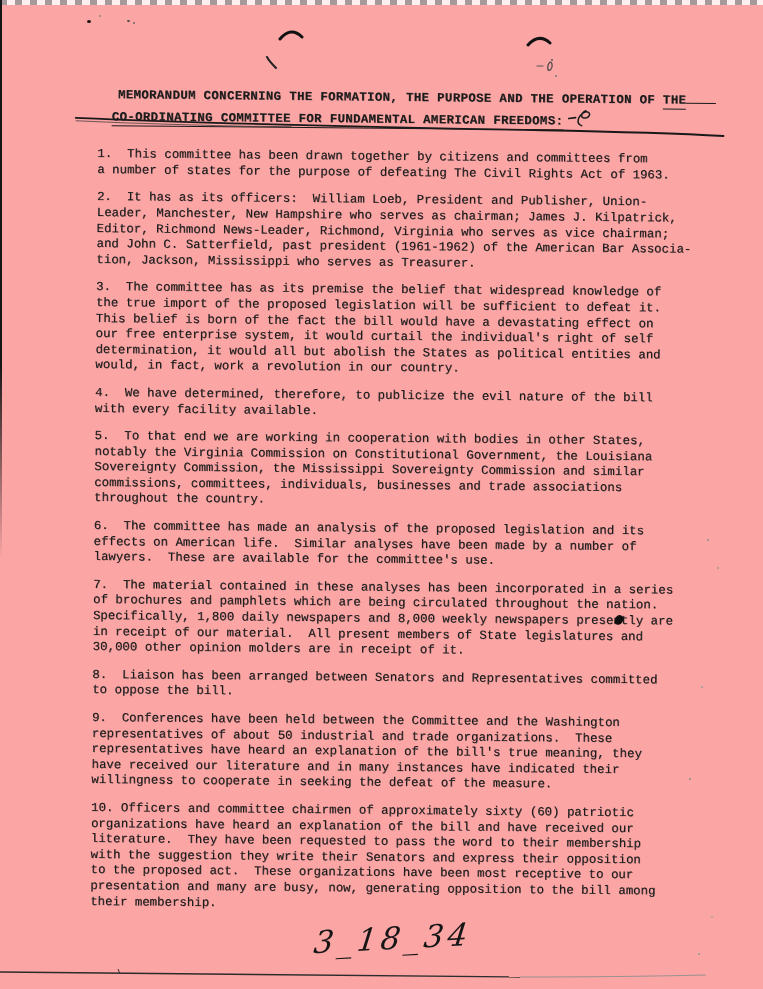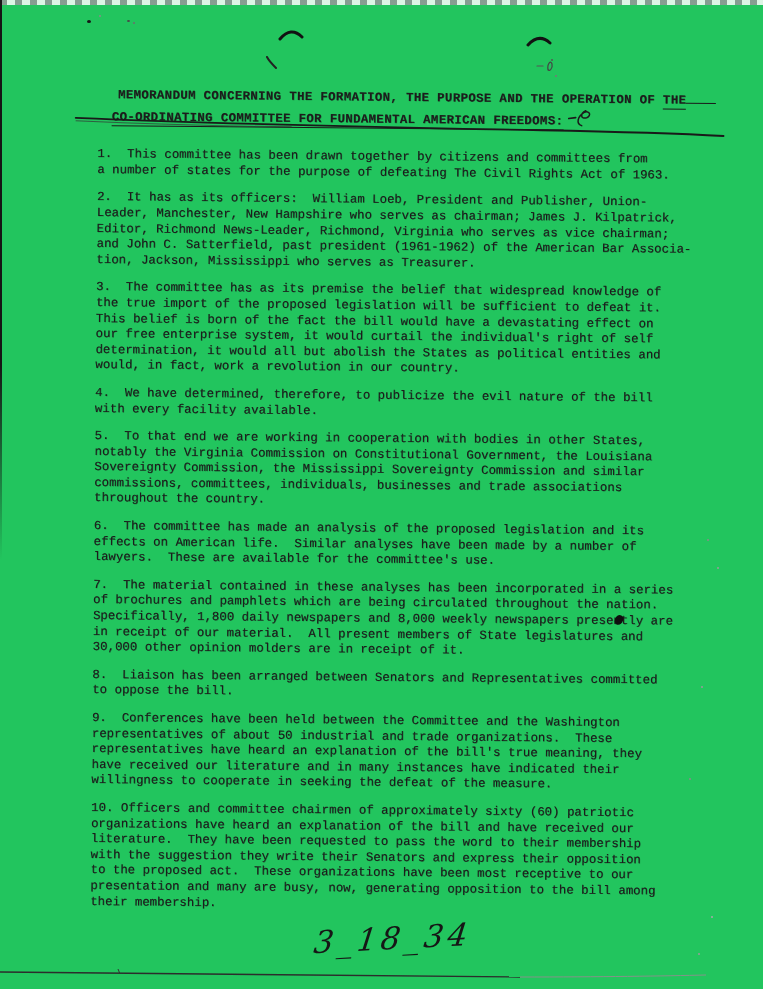--- a/index.html
+++ b/index.html
@@ -1,18 +1,18 @@
 <!DOCTYPE html>
 <html><head>
 <meta charset="utf-8">
 <style>
   html,body{margin:0;padding:0;}
   body{width:763px;height:989px;overflow:hidden;background:#ffffff;}
   .page{
-    position:relative;width:763px;height:989px;background:#22c55e;overflow:hidden;
+    position:relative;width:763px;height:989px;background:#fca5a5;overflow:hidden;
     font-family:"Liberation Mono","DejaVu Sans Mono",monospace;color:#1c1c1c;
   }
   
   .top-edge{
     position:absolute;left:0;top:0;width:763px;height:5px;
     background:repeating-linear-gradient(90deg,#97979a 0 7px,#fdfdfc 7px 15px);
     opacity:.85;
   }
   .left-edge{
     position:absolute;left:0;top:0;width:2px;height:560px;

